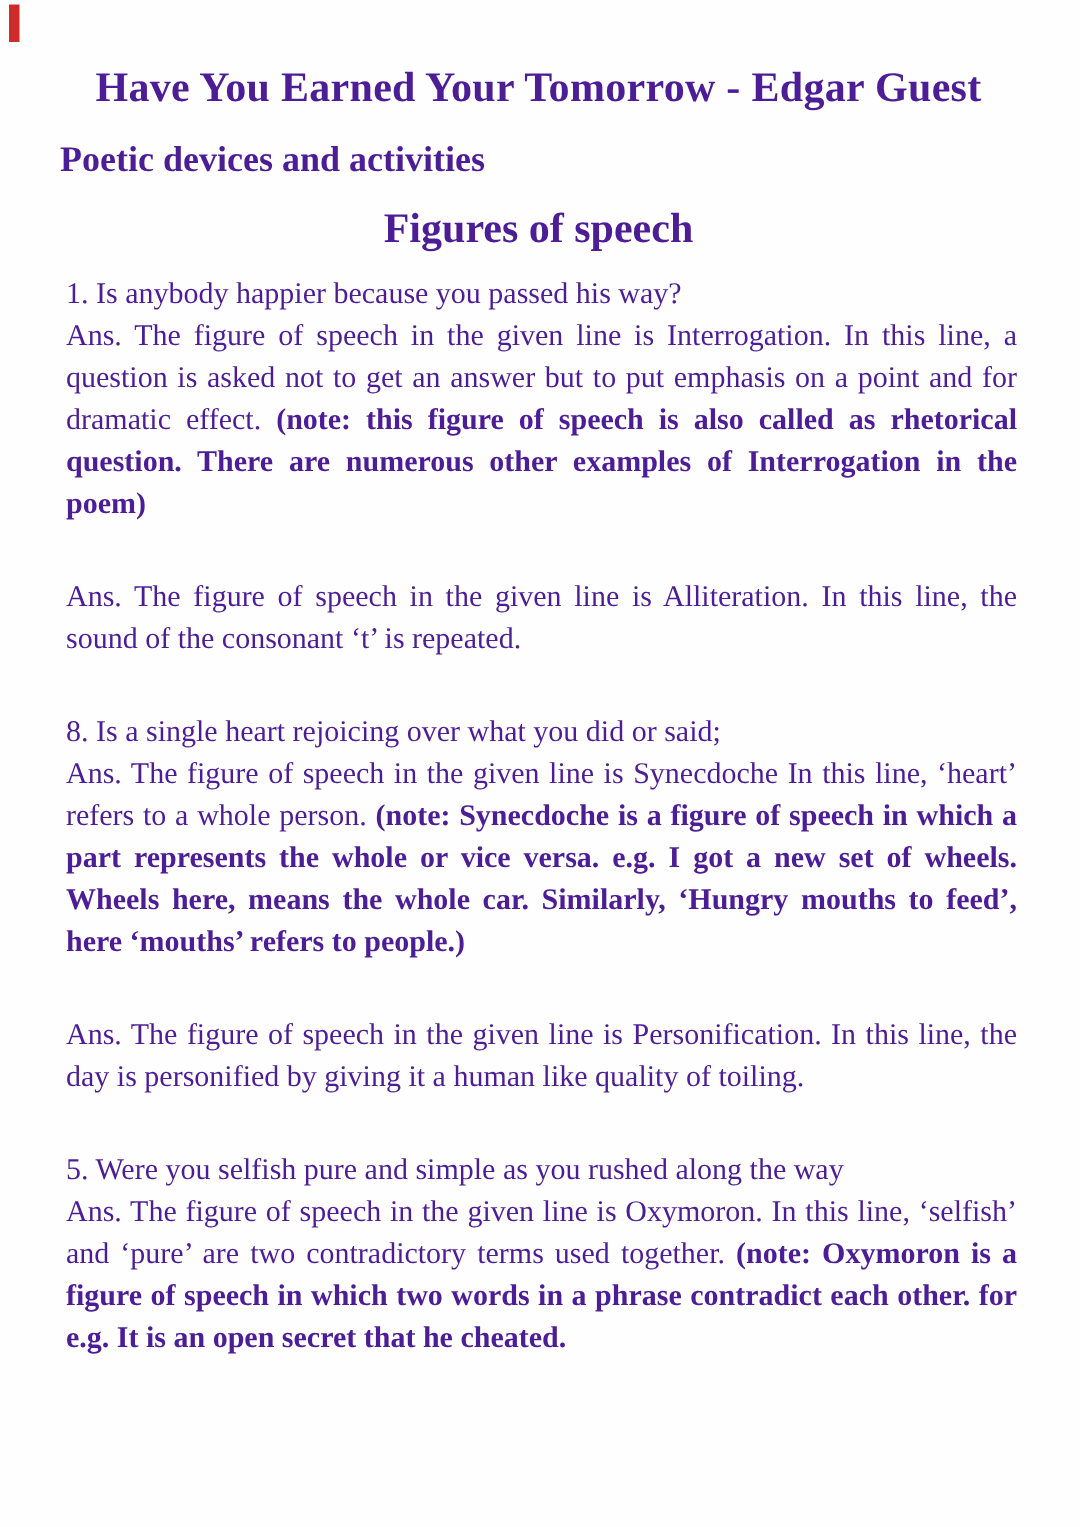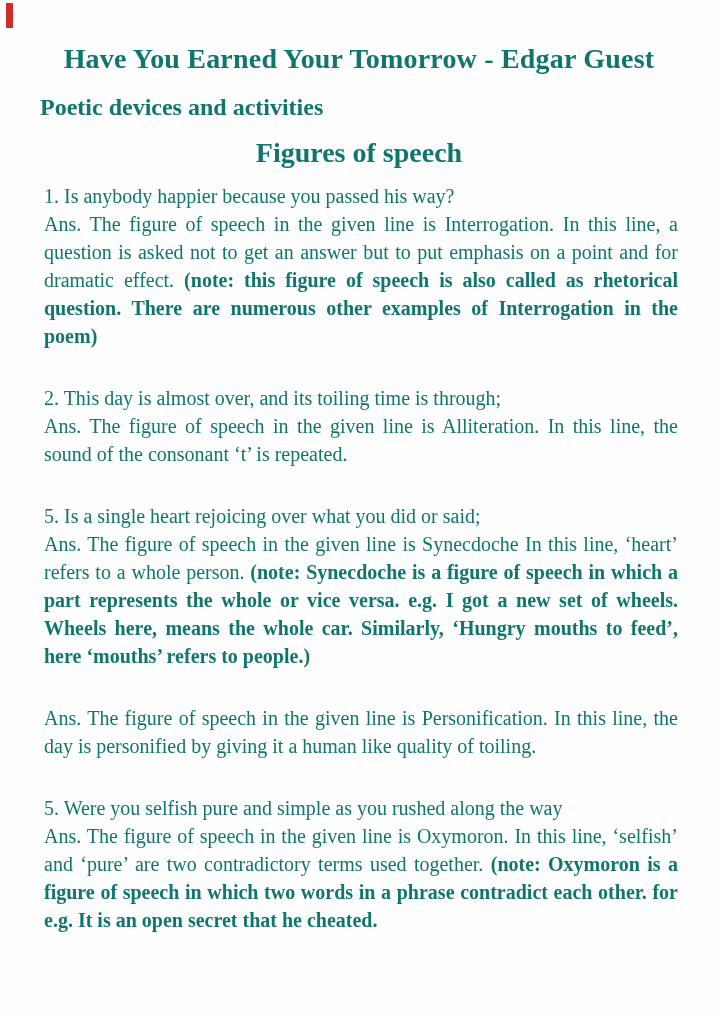--- a/index.html
+++ b/index.html
@@ -6,21 +6,21 @@
     margin: 0;
     padding: 0;
     background: #ffffff;
   }
   .page {
     position: relative;
     width: 720px;
     height: 1018px;
     box-sizing: border-box;
     background: #fefefe;
-    color: #0f766e;
+    color: #4c1d95;
     font-family: "Liberation Serif", "DejaVu Serif", serif;
     padding: 42px 42px 0 40px;
     overflow: hidden;
   }
   .red-marker {
     position: absolute;
     top: 3px;
     left: 6px;
     width: 7px;
     height: 25px;
@@ -75,26 +75,25 @@
   <h2 class="subtitle">Poetic devices and activities</h2>
 
   <h3 class="section-heading">Figures of speech</h3>
 
   <div class="qa">
     <p class="question">1. Is anybody happier because you passed his way?</p>
     <p class="answer"><span>Ans. The figure of speech in the given line is Interrogation. In this line, a question is asked not to get an answer but to put emphasis on a point and for dramatic effect. </span><span class="bold-note">(note: this figure of speech is also called as rhetorical question. There are numerous other examples of Interrogation in the poem)</span></p>
   </div>
 
   <div class="qa">
-    <p class="question">2. This day is almost over, and its toiling time is through;</p>
     <p class="answer"><span>Ans. The figure of speech in the given line is Alliteration. In this line, the sound of the consonant ‘t’ is repeated.</span><span class="bold-note"></span></p>
   </div>
 
   <div class="qa">
-    <p class="question">5. Is a single heart rejoicing over what you did or said;</p>
+    <p class="question">8. Is a single heart rejoicing over what you did or said;</p>
     <p class="answer"><span>Ans. The figure of speech in the given line is Synecdoche In this line, ‘heart’ refers to a whole person. </span><span class="bold-note">(note: Synecdoche is a figure of speech in which a part represents the whole or vice versa. e.g. I got a new set of wheels. Wheels here, means the whole car. Similarly, ‘Hungry mouths to feed’, here ‘mouths’ refers to people.)</span></p>
   </div>
 
   <div class="qa">
     <p class="answer"><span>Ans. The figure of speech in the given line is Personification. In this line, the day is personified by giving it a human like quality of toiling.</span><span class="bold-note"></span></p>
   </div>
 
   <div class="qa">
     <p class="question">5. Were you selfish pure and simple as you rushed along the way</p>
     <p class="answer"><span>Ans. The figure of speech in the given line is Oxymoron. In this line, ‘selfish’ and ‘pure’ are two contradictory terms used together. </span><span class="bold-note">(note: Oxymoron is a figure of speech in which two words in a phrase contradict each other. for e.g. It is an open secret that he cheated.</span></p>

